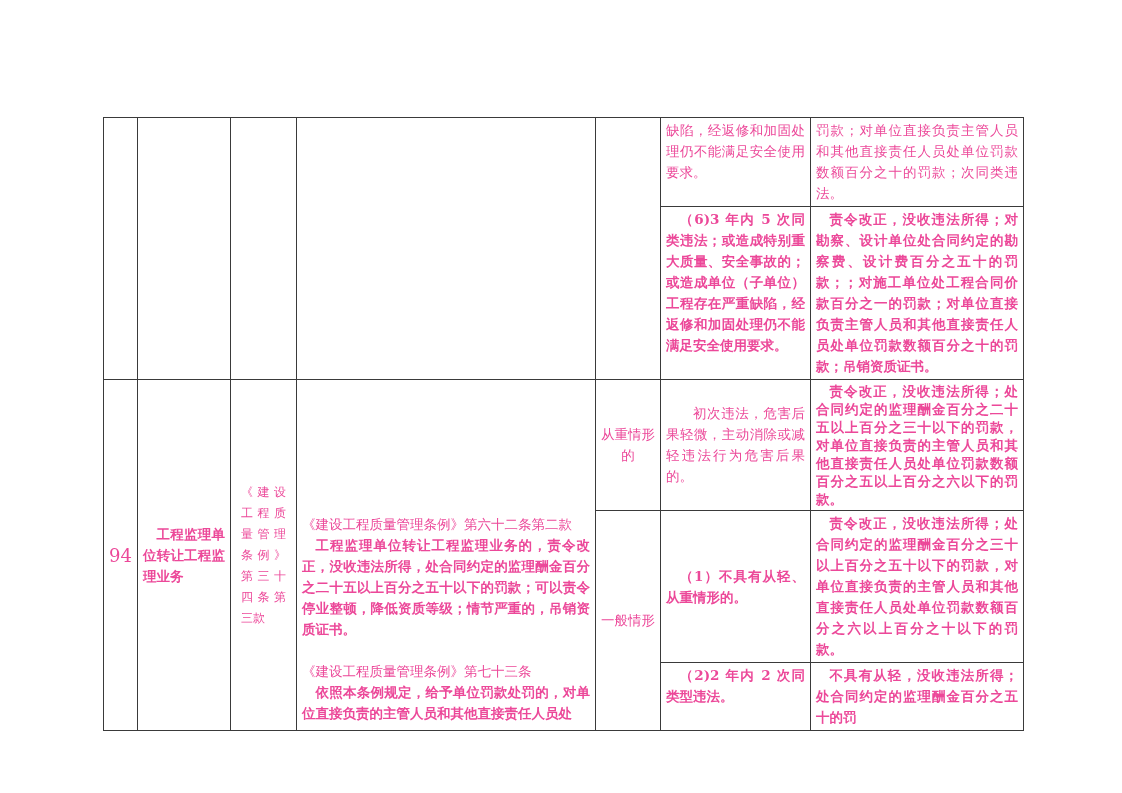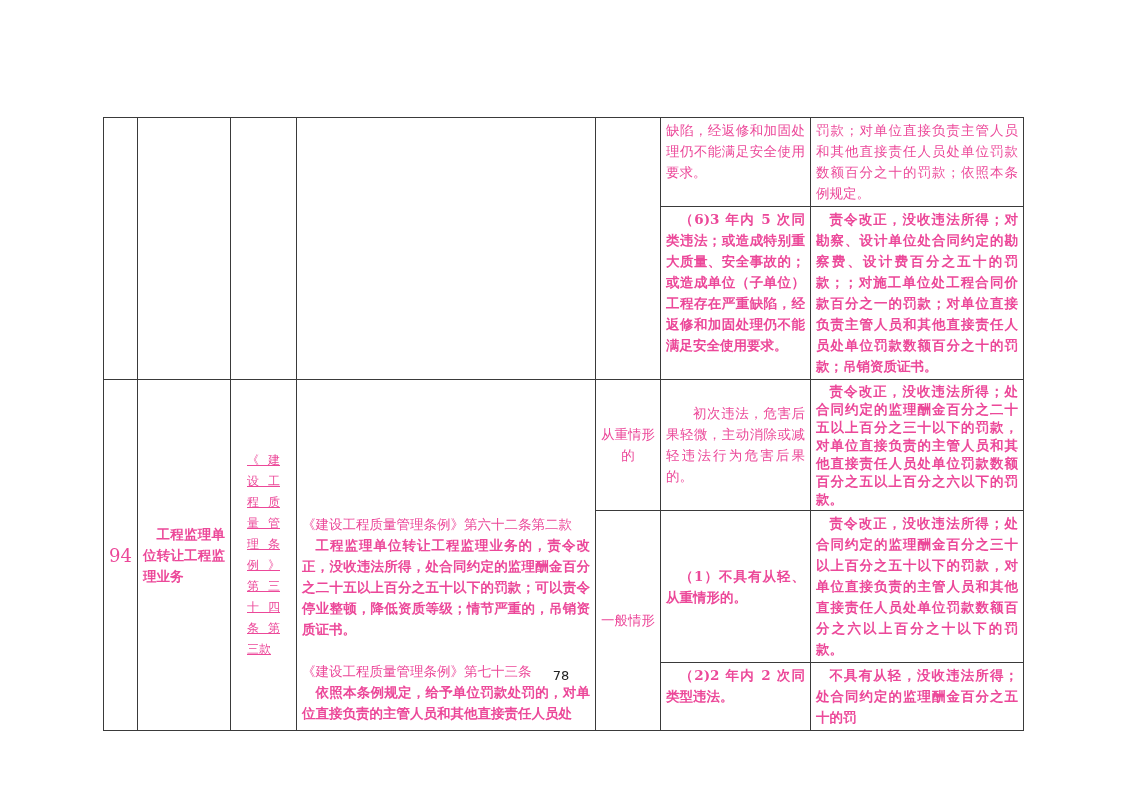--- a/index.html
+++ b/index.html
@@ -32,21 +32,21 @@
     vertical-align: top;
   }
   td p { margin: 0; text-align: justify; text-justify: inter-character; }
   .mid { vertical-align: middle; margin-left: 37px; }
   .bot { vertical-align: bottom; padding-bottom: 6px; }
   .ctr { text-align: center; }
   .ind1 { text-indent: 1em; font-weight: bold; }
   .ind2 { text-indent: 2em; }
   .lh-tight { line-height: 18px; }
   .fs-serial { font-size: 18px; }
-  .fs-legal { font-size: 12px; padding: 2px 16px; text-decoration: underline; }
+  .fs-legal { font-size: 12px; padding: 2px 10px; }
   .para-gap { margin-top: 21px !important; }
   tr.r1 { height: 68px; }
   tr.r2 { height: 147px; }
   tr.r3 { height: 121px; }
   tr.r4 { height: 147px; }
   tr.r5 { height: 45px; }
   .page-number {
     position: absolute;
     left: 0; right: 0;
     top: 668px;
@@ -76,21 +76,21 @@
         <tr class="r1">
       <td rowspan="2"></td>
       <td rowspan="2"></td>
       <td rowspan="2"></td>
       <td rowspan="2"></td>
       <td rowspan="2"></td>
       <td>
         <p>缺陷，经返修和加固处理仍不能满足安全使用要求。</p>
       </td>
       <td>
-        <p>罚款；对单位直接负责主管人员和其他直接责任人员处单位罚款数额百分之十的罚款；依照本条例规定。</p>
+        <p>罚款；对单位直接负责主管人员和其他直接责任人员处单位罚款数额百分之十的罚款；次同类违法。</p>
       </td>
     </tr>
     <tr class="r2">
       <td>
         <p class="ind1">（6)3 年内 5 次同类违法；或造成特别重大质量、安全事故的；或造成单位（子单位）工程存在严重缺陷，经返修和加固处理仍不能满足安全使用要求。</p>
       </td>
       <td>
         <p class="ind1">责令改正，没收违法所得；对勘察、设计单位处合同约定的勘察费、设计费百分之五十的罚款；；对施工单位处工程合同价款百分之一的罚款；对单位直接负责主管人员和其他直接责任人员处单位罚款数额百分之十的罚款；吊销资质证书。</p>
       </td>
     </tr>
@@ -130,15 +130,14 @@
       <td>
         <p class="ind1">（2)2 年内 2 次同类型违法。</p>
       </td>
       <td>
         <p class="ind1">不具有从轻，没收违法所得；处合同约定的监理酬金百分之五十的罚</p>
       </td>
     </tr>
   </tbody>
     </table>
 
-  <div class="page-number">78</div>
 
 </div>
 
 </body></html>

